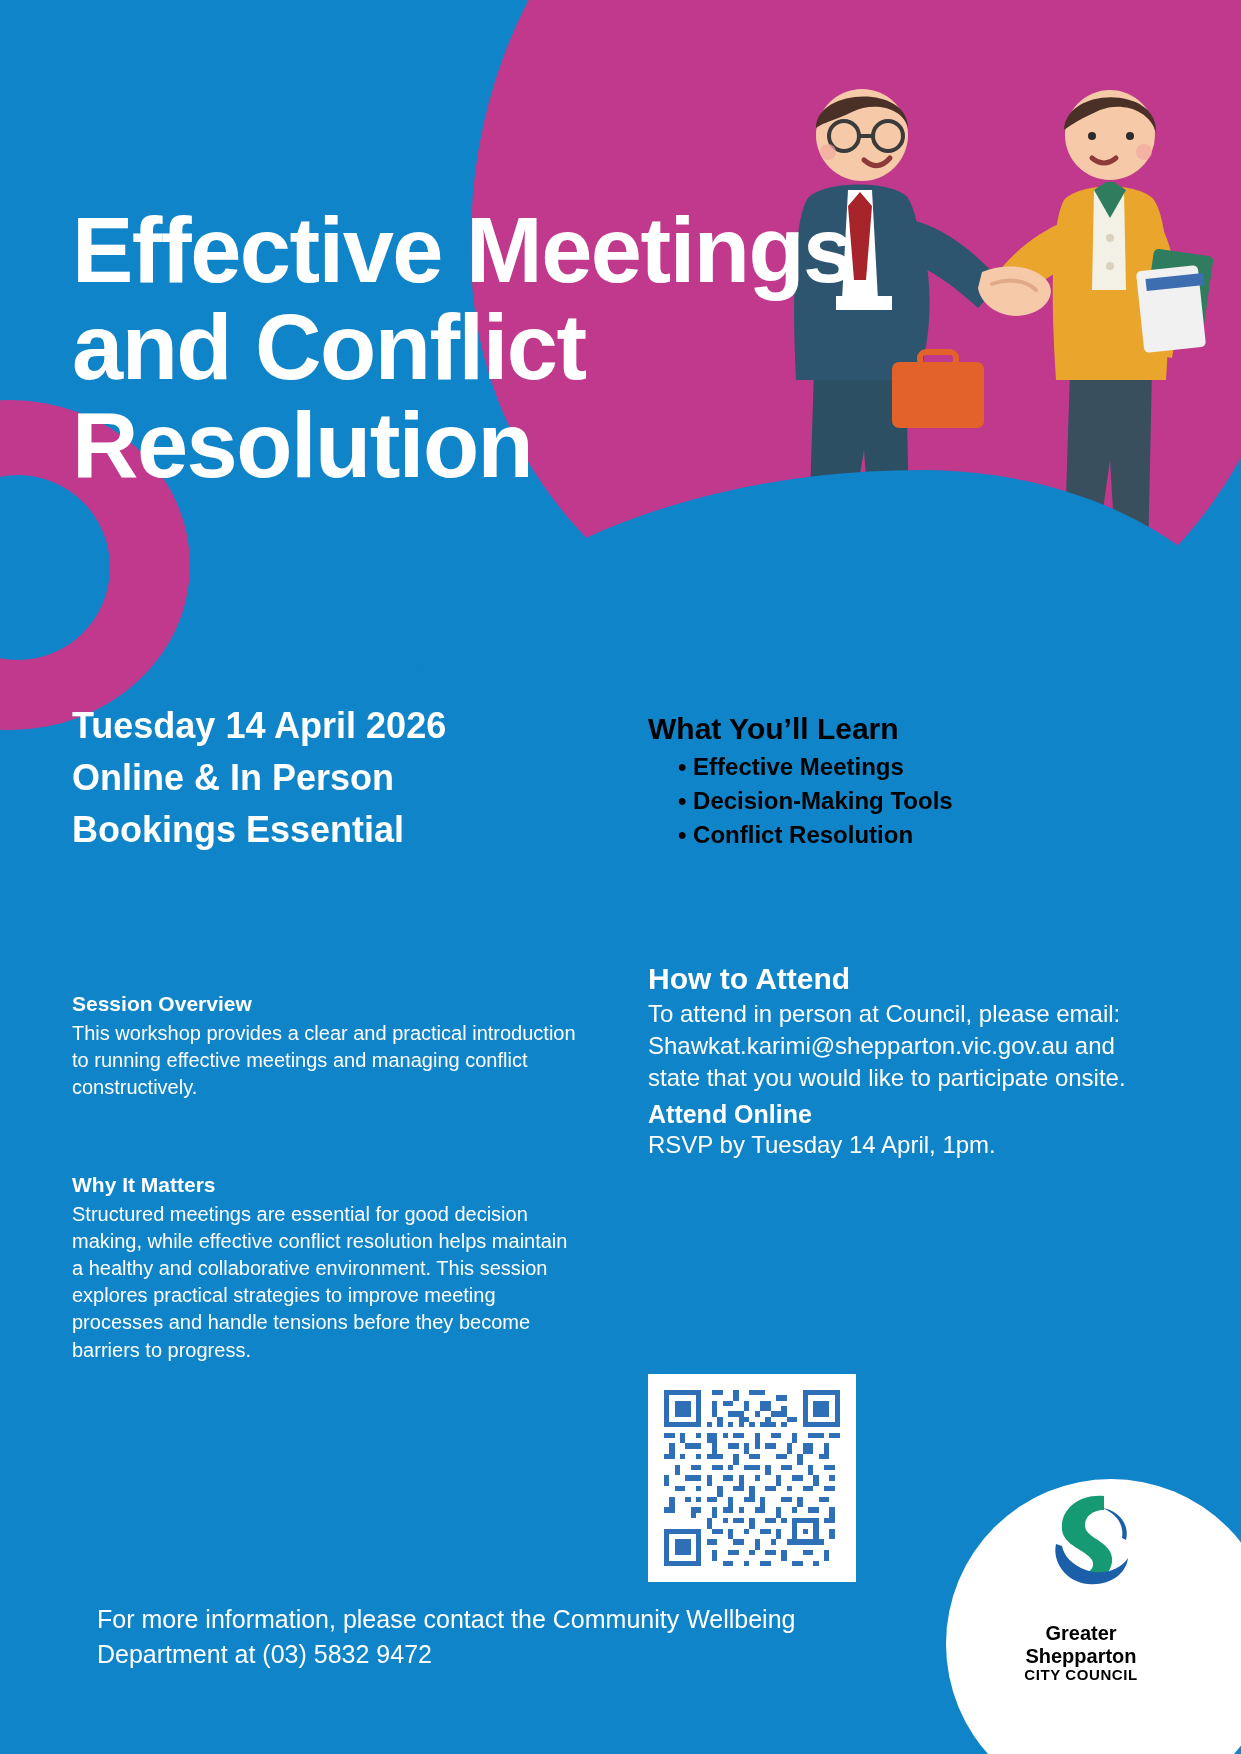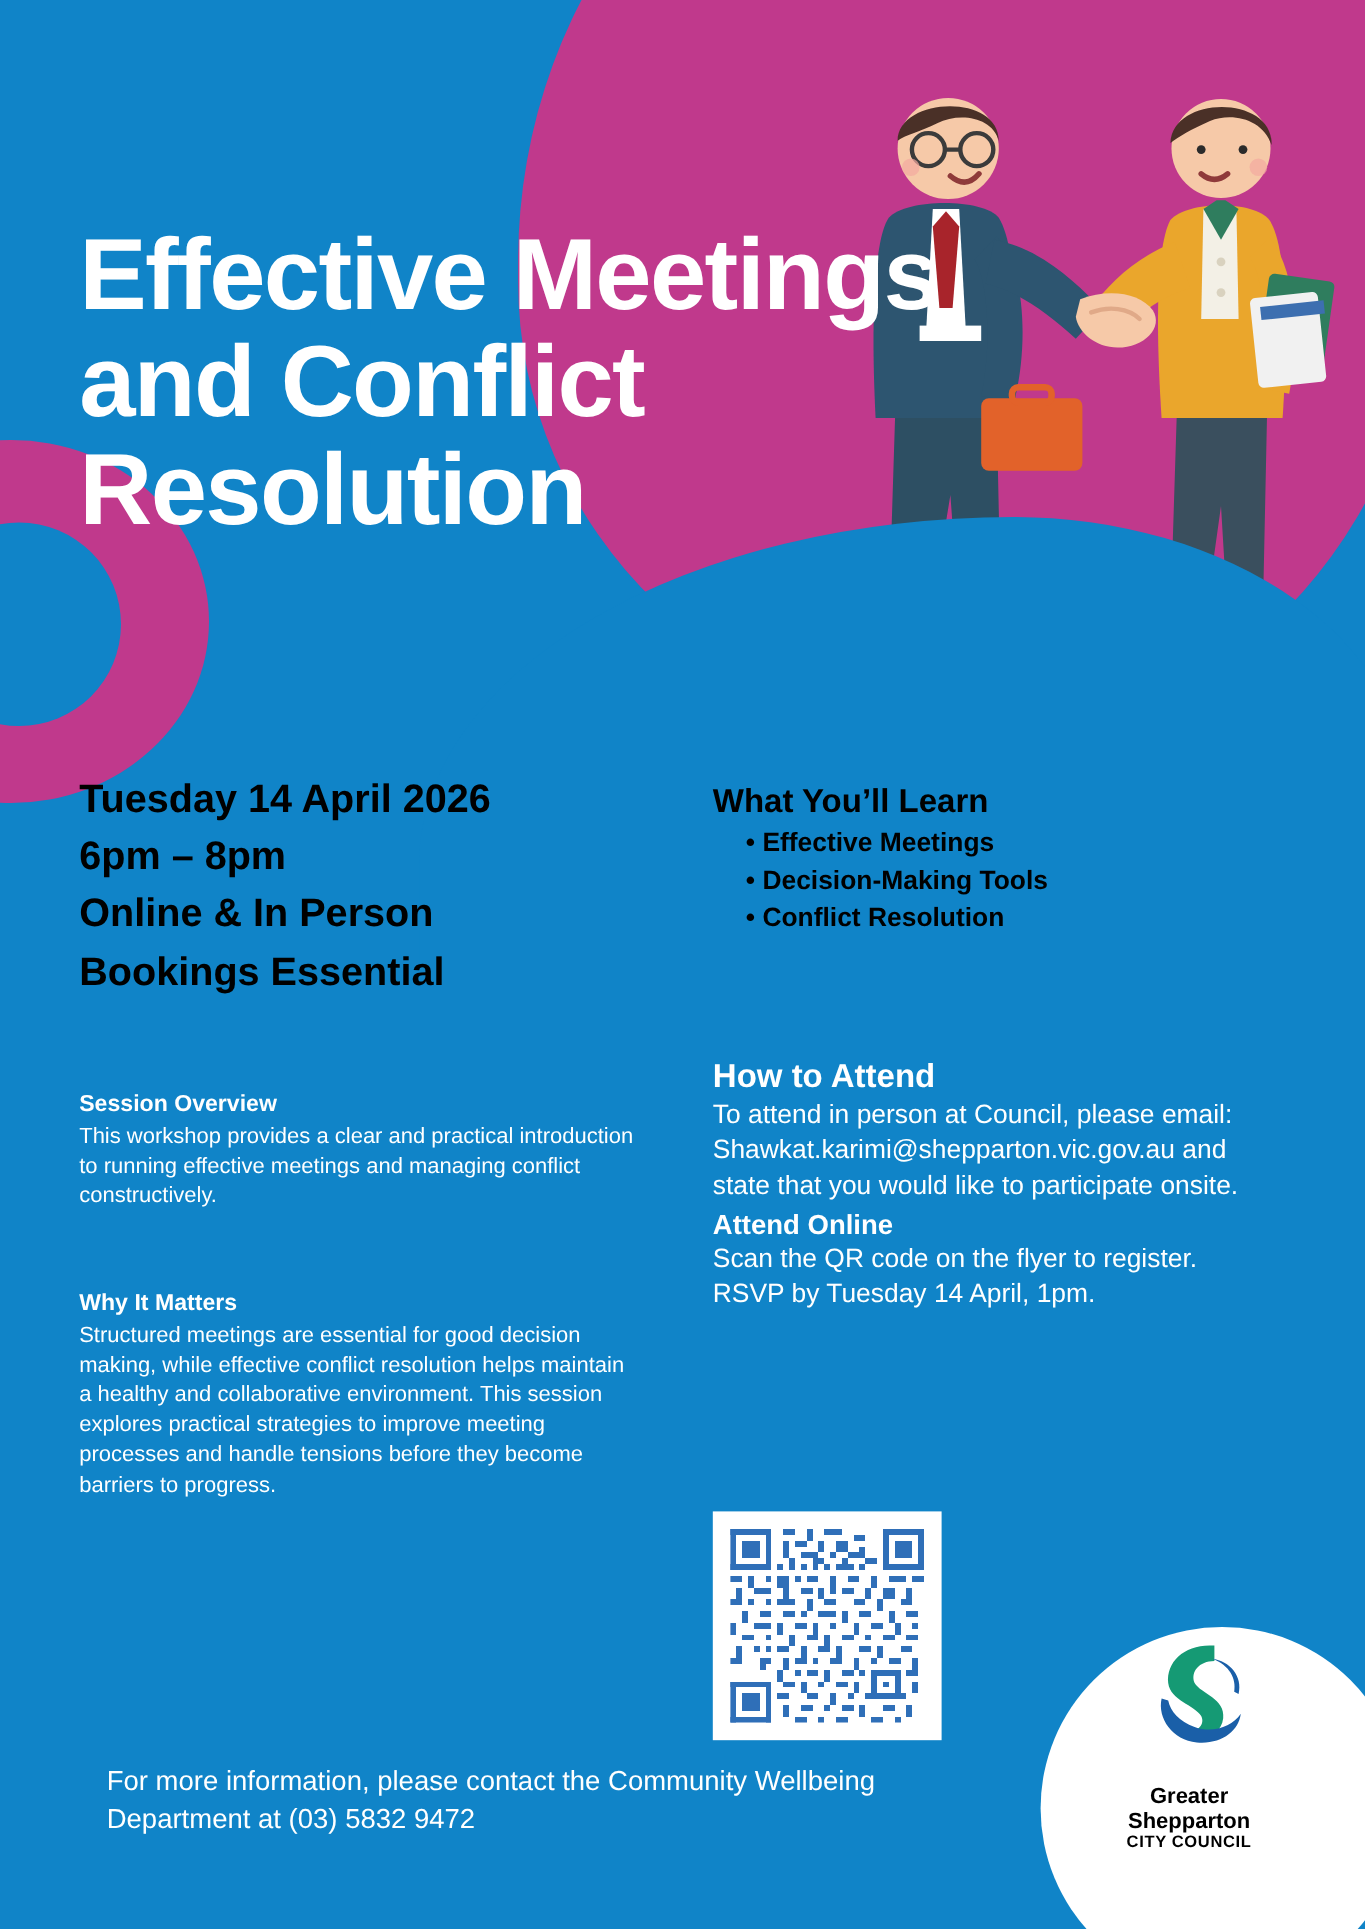--- a/index.html
+++ b/index.html
@@ -80,21 +80,21 @@
     font-weight: bold;
     letter-spacing: -1.5px;
   }
 
   
   .event-details {
     position: absolute;
     left: 72px;
     top: 700px;
     width: 520px;
-    color: #000000;
+    color: #ffffff;
     font-size: 36px;
     font-weight: bold;
     line-height: 1.45;
   }
 
   
   .left-col {
     position: absolute;
     left: 72px;
     top: 975px;
@@ -302,21 +302,20 @@
       <path d="M296 244 C312 238 330 240 340 250" stroke="#e0a988" stroke-width="4" fill="none" stroke-linecap="round"></path>
     </svg>
   </div>
 
   <div class="blue-wave"></div>
 
   <h1 class="headline">Effective Meetings and Conflict Resolution</h1>
 
   <div class="event-details">
     <div>Tuesday 14 April 2026</div>
-    <div>6pm – 8pm</div>
     <div>Online &amp; In Person</div>
     <div>Bookings Essential</div>
   </div>
 
   <div class="left-col">
     <div class="sec-title">Session Overview</div>
     <div class="sec-body">This workshop provides a clear and practical introduction to running effective meetings and managing conflict constructively.</div>
     <div class="gap"></div>
     <div class="sec-title">Why It Matters</div>
     <div class="sec-body">Structured meetings are essential for good decision making, while effective conflict resolution helps maintain a healthy and collaborative environment. This session explores practical strategies to improve meeting processes and handle tensions before they become barriers to progress.</div>
@@ -328,21 +327,20 @@
       <li>Effective Meetings</li>
       <li>Decision-Making Tools</li>
       <li>Conflict Resolution</li>
     </ul>
   </div>
 
   <div class="attend-block">
     <div class="a-head">How to Attend</div>
     <div class="a-line">To attend in person at Council, please email: Shawkat.karimi@shepparton.vic.gov.au and state that you would like to participate onsite.</div>
     <div class="a-sub">Attend Online</div>
-    <div class="a-line">Scan the QR code on the flyer to register.</div>
     <div class="a-line">RSVP by Tuesday 14 April, 1pm.</div>
   </div>
 
   <div class="qr-wrap">
     <svg class="qr-inner" viewBox="0 0 33 33" shape-rendering="crispEdges">
       <rect width="33" height="33" fill="#ffffff"></rect>
       <g fill="#2f6fb8">
 
         <rect x="0" y="0" width="7" height="1"></rect>
           <rect x="0" y="6" width="7" height="1"></rect>

